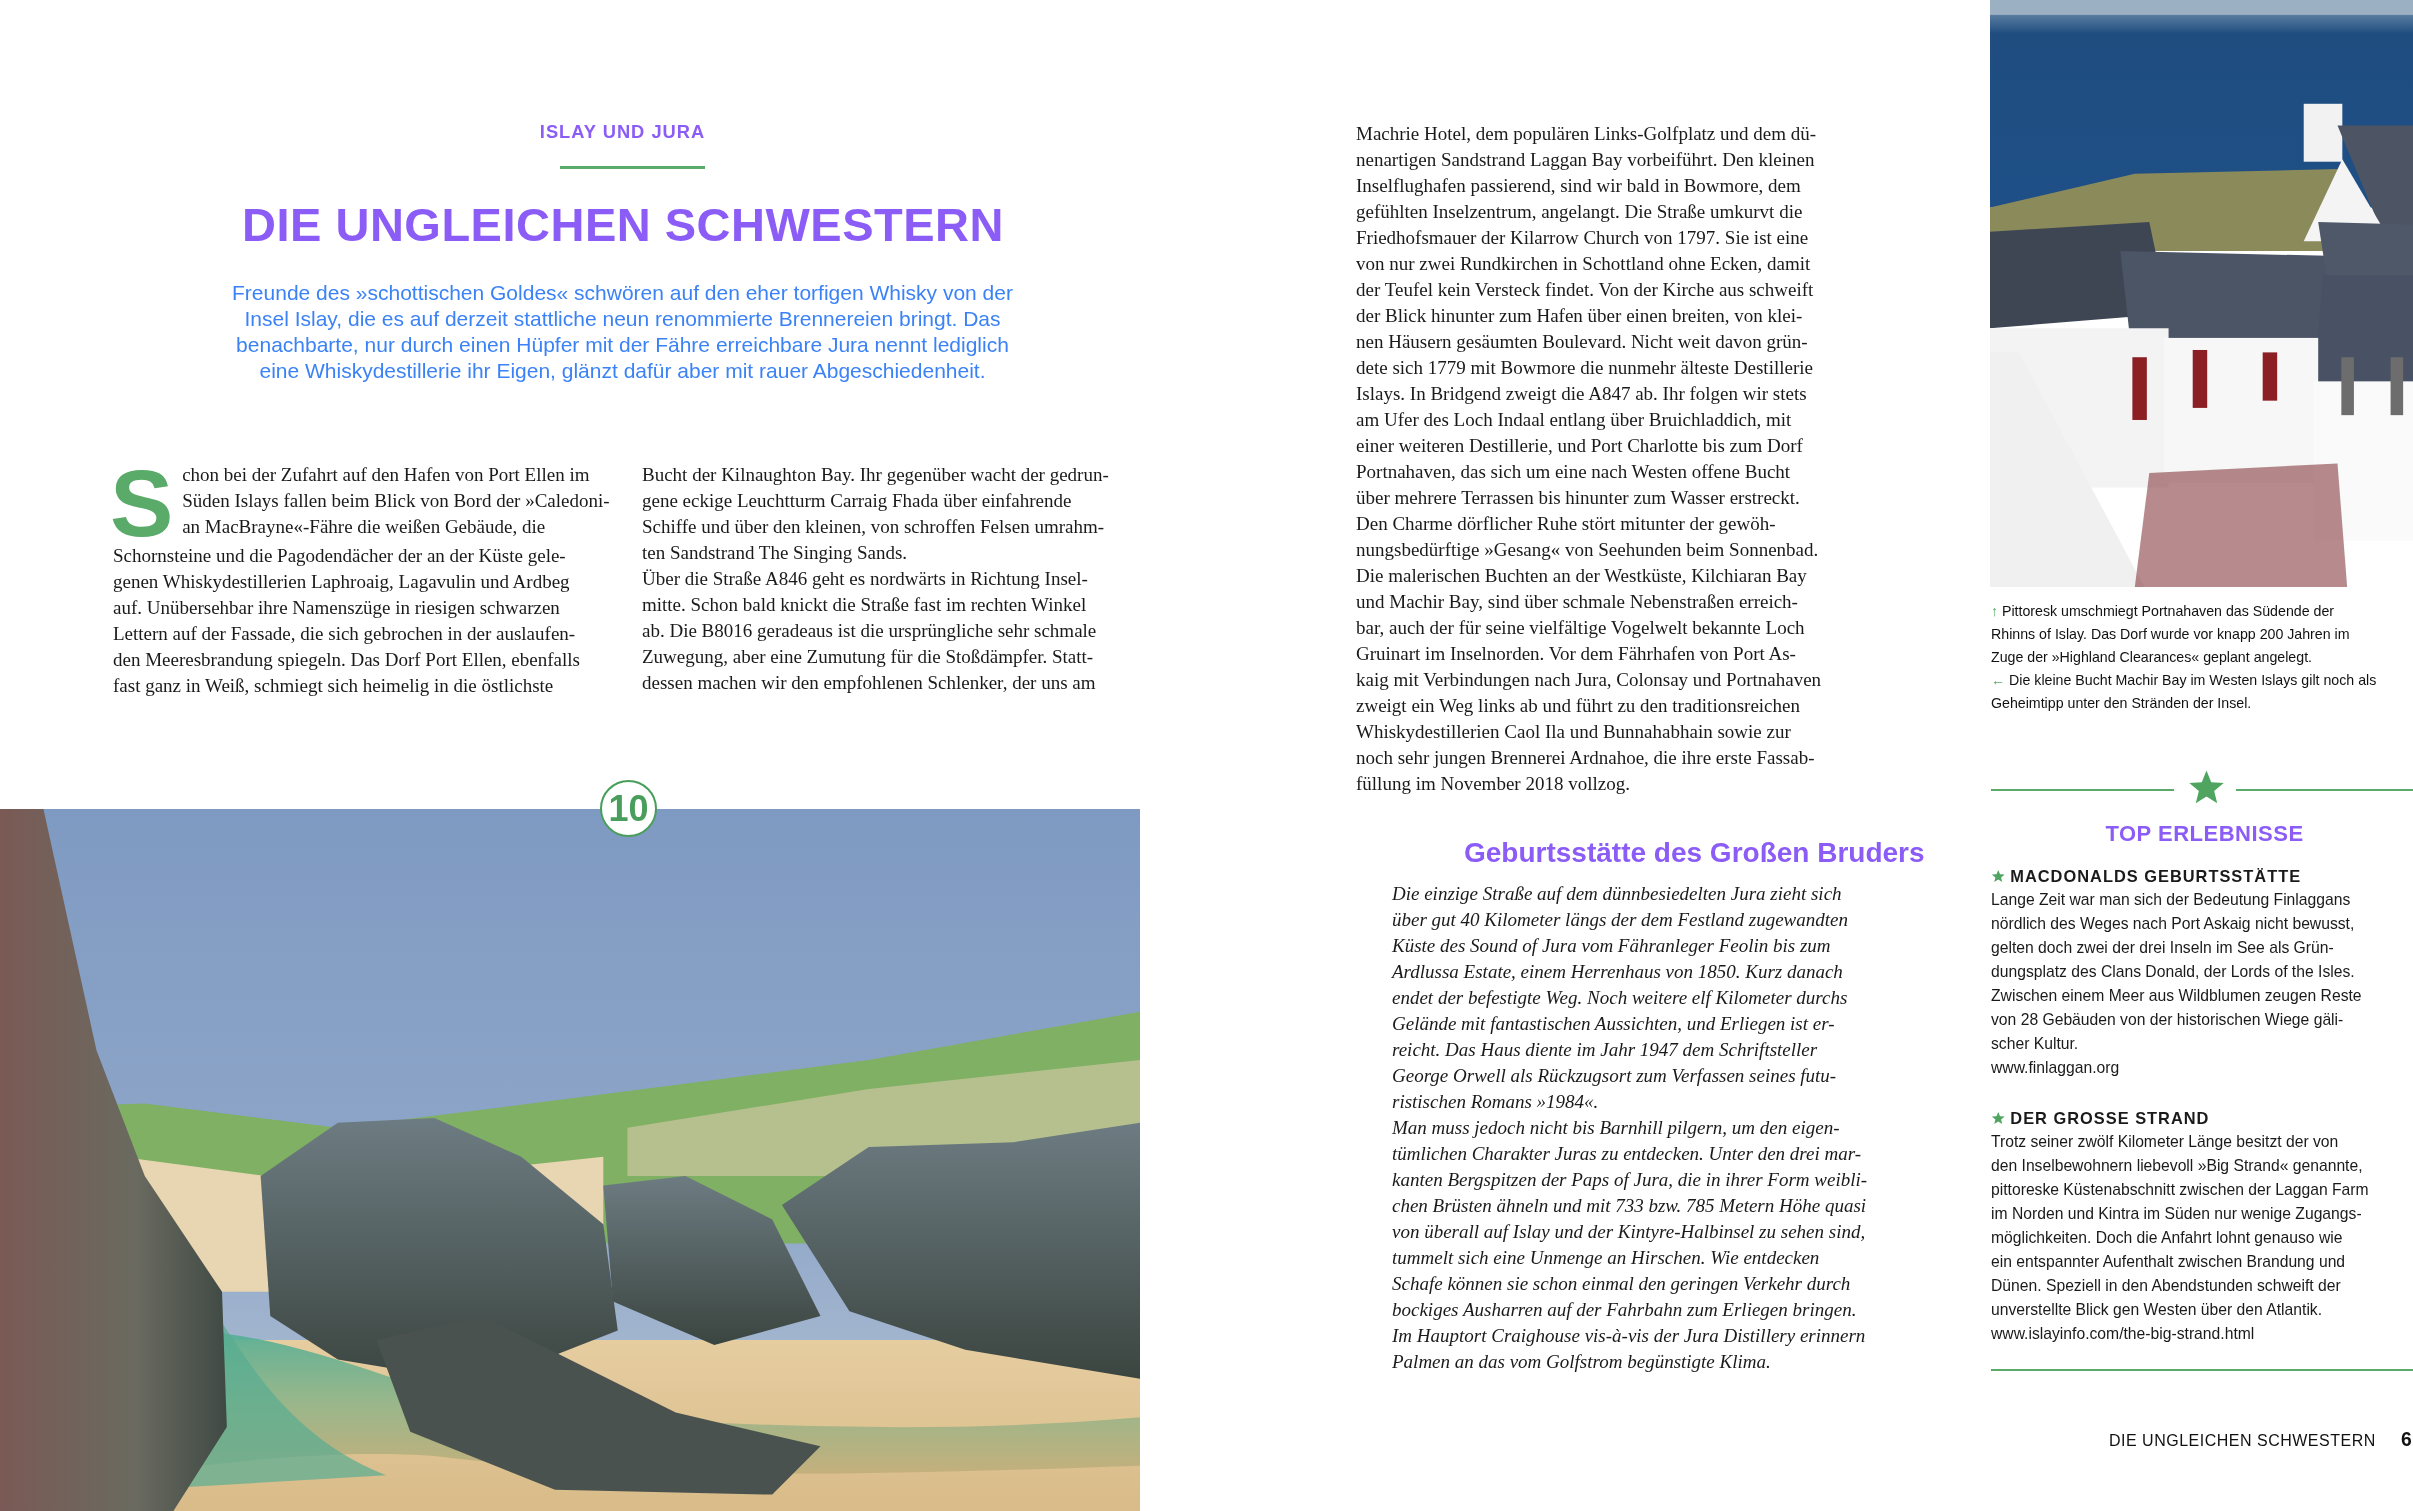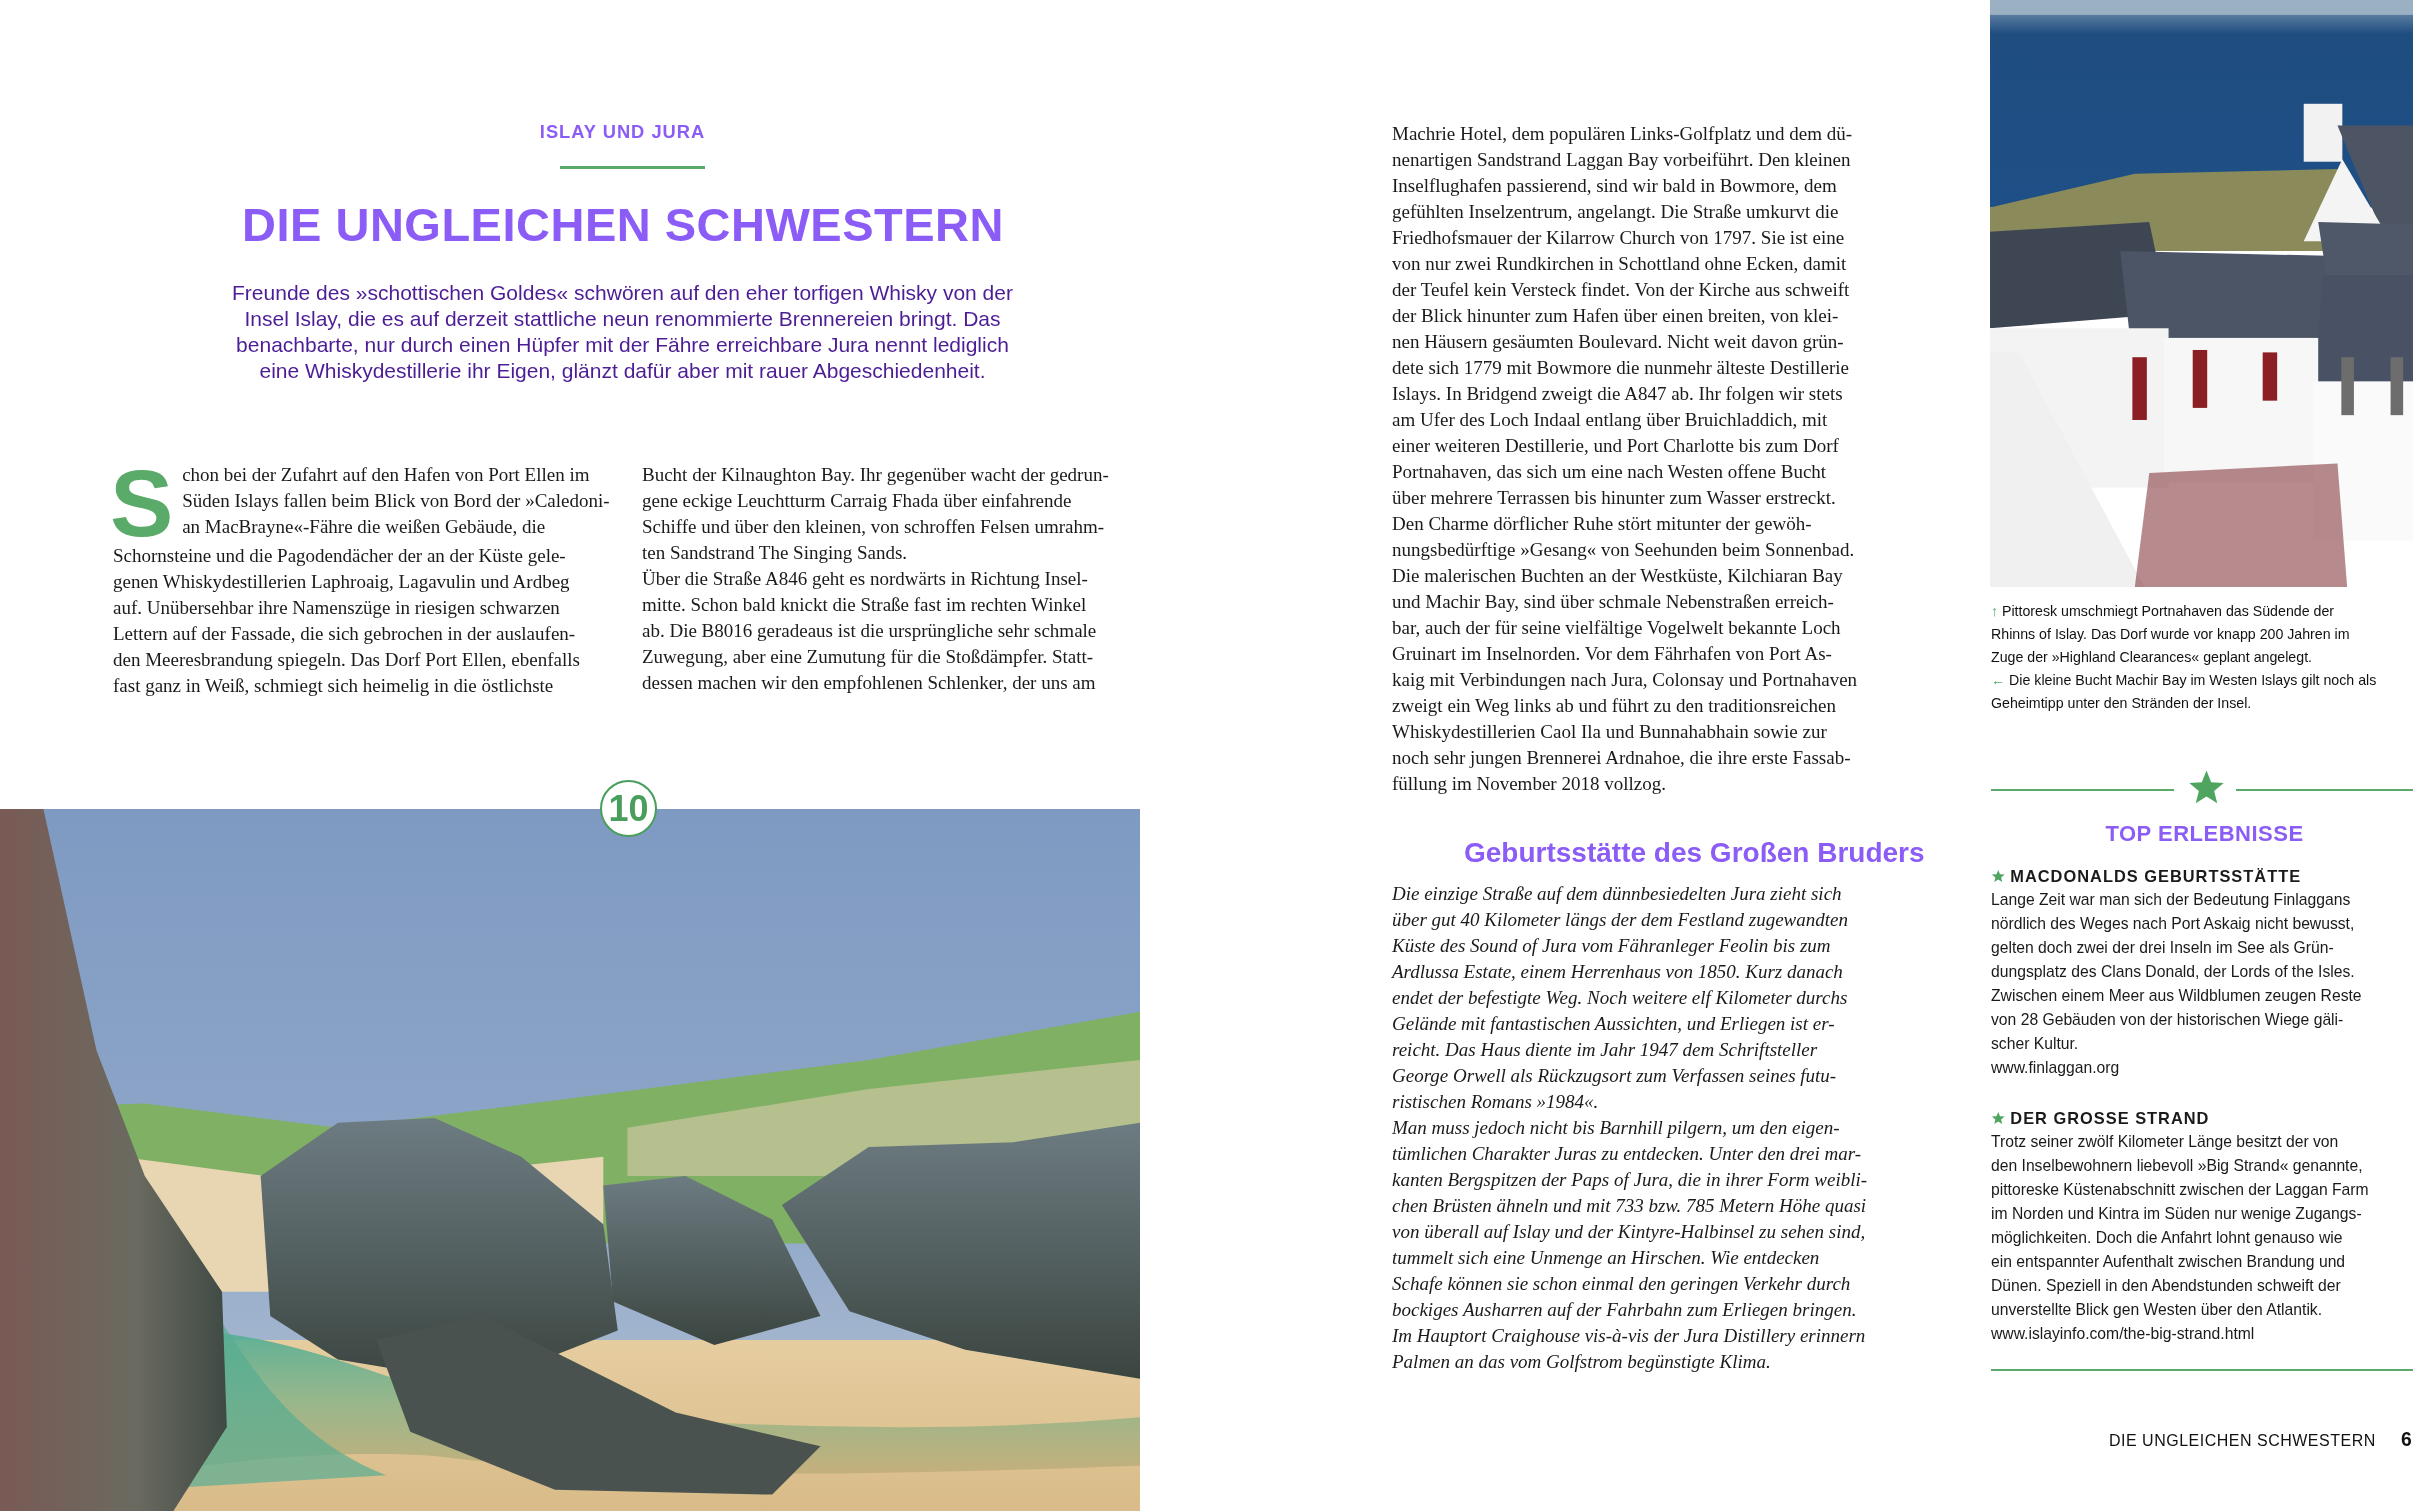--- a/index.html
+++ b/index.html
@@ -6,28 +6,28 @@
   body { width:2532px; height:1512px; position:relative; background:#ffffff; overflow:hidden; color:#1a1a1a; }
   .abs { position:absolute; }
   .sans { font-family: "Liberation Sans", "DejaVu Sans", sans-serif; }
   .serif { font-family: "Liberation Serif", "DejaVu Serif", serif; }
   .green { color:#8b5cf6; }
 
   
   #kicker { left:502px; width:241px; top:121px; text-align:center; font-size:18.3px; letter-spacing:1px; font-weight:bold; }
   #kicker-rule { left:560px; top:166px; width:145px; height:2.9px; background:#5aaa6a; }
   #title { left:145px; width:956px; top:197px; text-align:center; font-size:47px; font-weight:bold; letter-spacing:0.5px; }
-  #lead { left:183px; width:879px; top:280px; text-align:center; font-size:21px; line-height:26px; color:#4c1d95; }
+  #lead { left:183px; width:879px; top:280px; text-align:center; font-size:21px; line-height:26px; color:#3b82f6; }
 
   
   .body { font-size:19px; line-height:26px; color:#1a1a1a; }
   .line { display:block; white-space:nowrap; }
   #col1 { left:113px; top:462px; width:488px; }
   #col2 { left:642px; top:462px; width:497px; }
-  #col3 { left:1392px; top:121px; width:497px; }
+  #col3 { left:1356px; top:121px; width:497px; }
   #col3b { left:1392px; top:881px; width:497px;font-style:italic; }
   .dropcap { float:left; font-family:"Liberation Sans","DejaVu Sans",sans-serif; font-weight:bold; color:#5aaa6a; font-size:95px; line-height:75px; height:77px; margin:3.9px 8.7px 0 -2.9px; }
 
   #subhead { left:1464px; top:837px; font-size:28px; font-weight:bold; }
 
   
   #photo-beach { left:0; top:809px; width:1140px; height:703px; overflow:hidden;
     background:
       linear-gradient(180deg, rgba(0,0,0,0) 0%, rgba(0,0,0,0) 100%);
   }

